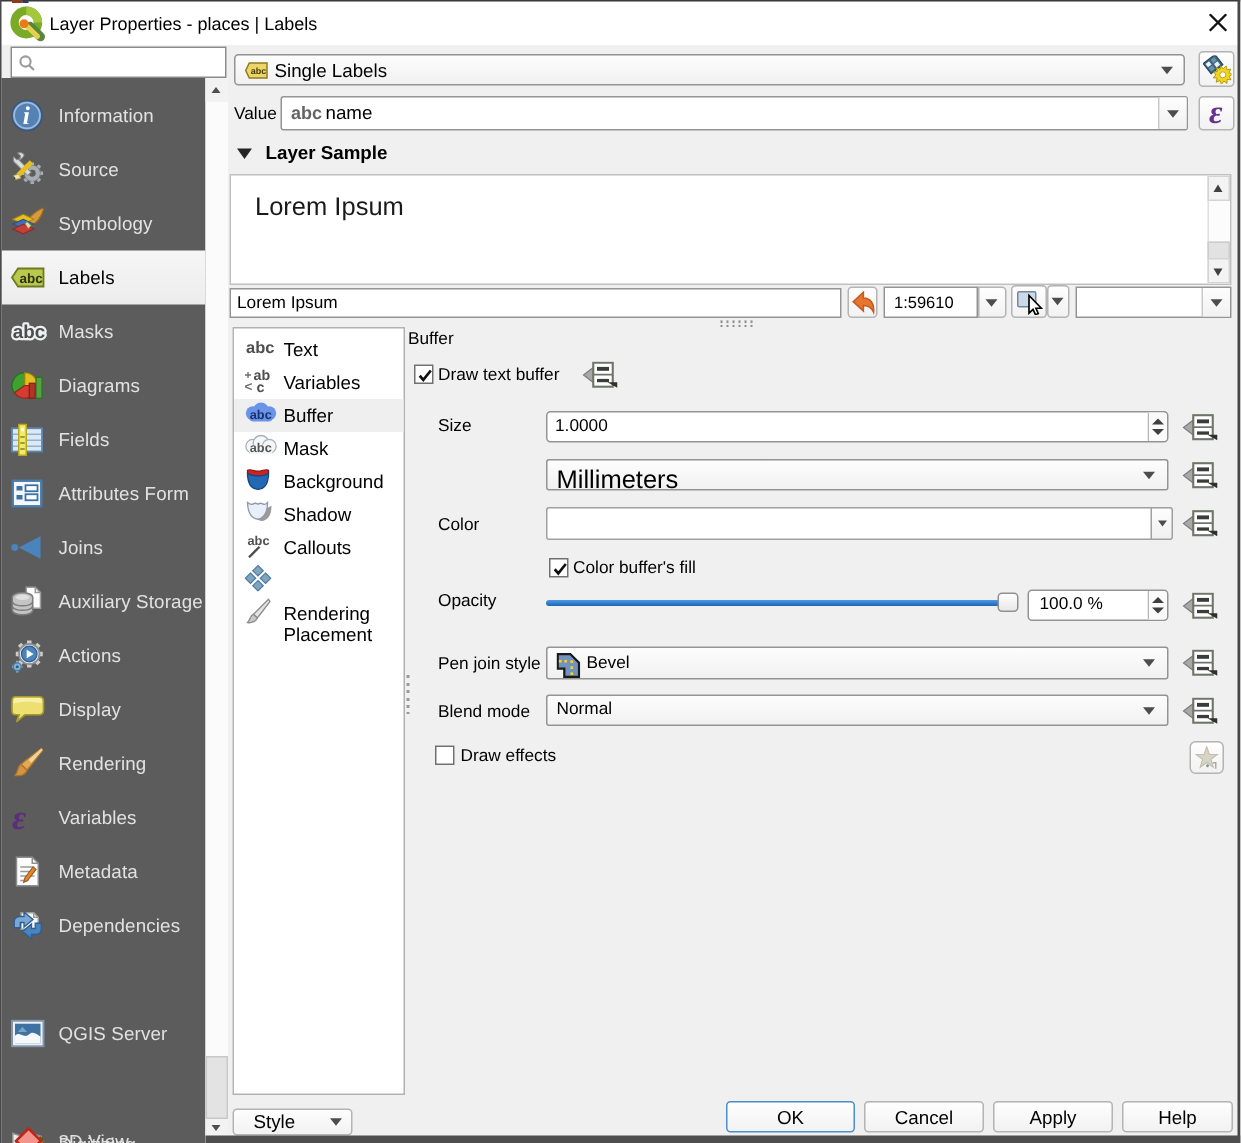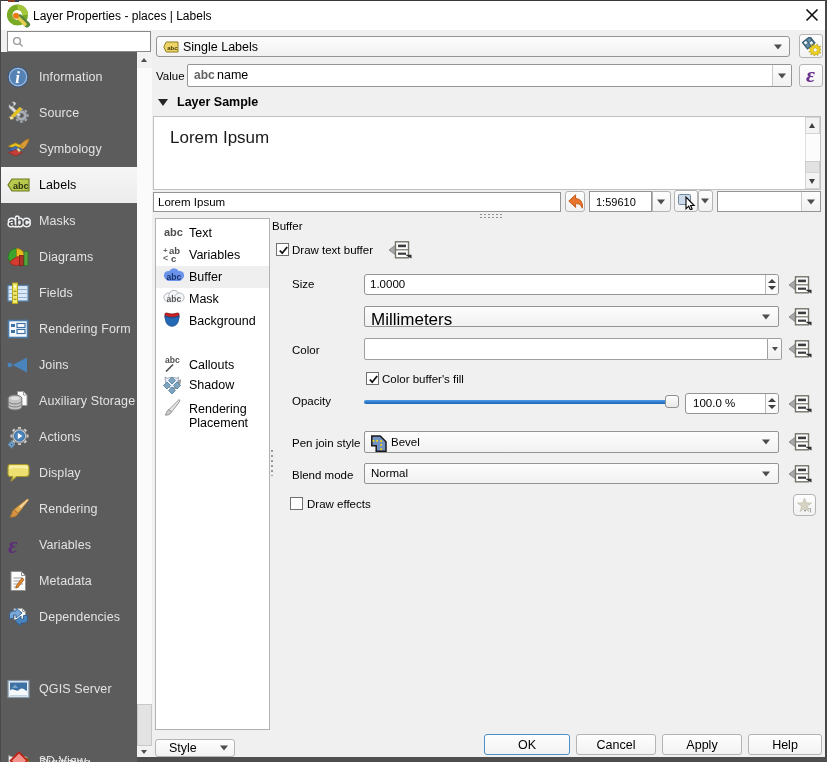--- a/index.html
+++ b/index.html
@@ -123,21 +123,21 @@
       <span class="lab">Fields</span>
     </div>
 <div class="sitem" style="top:259px;">
       <svg width="22" height="22" viewBox="0 0 22 22">
         <rect x="1.5" y="2.5" width="19" height="17" fill="#f4f8fc" stroke="#4a7cab" stroke-width="1.6"></rect>
         <rect x="4" y="6" width="4" height="3" fill="#3e72a5"></rect>
         <rect x="10" y="5.5" width="8" height="4" fill="#fff" stroke="#3e72a5" stroke-width="1.2"></rect>
         <rect x="4" y="12" width="4" height="3" fill="#3e72a5"></rect>
         <rect x="10" y="11.5" width="8" height="4" fill="#fff" stroke="#3e72a5" stroke-width="1.2"></rect>
       </svg>
-      <span class="lab">Rendering Form</span>
+      <span class="lab">Attributes Form</span>
     </div>
 <div class="sitem" style="top:295px;">
       <svg width="22" height="16" viewBox="0 0 22 16">
         <circle cx="2.8" cy="8" r="2.3" fill="#4a84bd"></circle>
         <path d="M20 0.5 V15.5 L5.5 8 Z" fill="#4a84bd"></path>
       </svg>
       <span class="lab">Joins</span>
     </div>
 <div class="sitem" style="top:331px;">
       <svg width="22" height="22" viewBox="0 0 22 22">
@@ -358,21 +358,21 @@
         </svg></span>
       <span style="position:absolute;left:33px;top:50%;transform:translateY(-50%);font-size:12.5px;">Mask</span>
     </div>
 <div style="position:absolute;left:0px;top:91px;width:113px;height:22px;">
       <span style="position:absolute;left:7px;top:50%;transform:translateY(-50%);"><svg width="18" height="16" viewBox="0 0 18 16">
           <path d="M2 2 C4 0.8 6 2.6 9 2.6 C12 2.6 14 0.8 16 2 V6 H2 Z" fill="#cc2222" stroke="#881111" stroke-width="0.8"></path>
           <path d="M2 4 C2 12 5 14.5 9 14.8 C13 14.5 16 12 16 4 C14 5.4 12 5.8 9 5.8 C6 5.8 4 5.4 2 4 Z" fill="#2268b2" stroke="#114488" stroke-width="0.8"></path>
         </svg></span>
       <span style="position:absolute;left:33px;top:50%;transform:translateY(-50%);font-size:12.5px;">Background</span>
     </div>
-<div style="position:absolute;left:0px;top:113px;width:123px;height:22px;margin-top:42px;">
+<div style="position:absolute;left:0px;top:113px;width:123px;height:22px;">
       <span style="position:absolute;left:7px;top:50%;transform:translateY(-50%);"><svg width="19" height="16" viewBox="0 0 19 16">
           <path d="M5 3.5 C5 11 8 13.5 11.5 13.8 C15 13.5 18 11 18 3.5 C16 5 14.5 5.4 11.5 5.4 C8.5 5.4 7 5 5 3.5 Z" fill="#9a9a9a"></path>
           <path d="M2 1.5 C2.3 9.5 5 12.2 8.8 12.6 C12.4 12.2 15.2 9.5 15.4 1.5 C14.4 2.6 13.4 3.2 12.2 2.4 C11 1.7 10.4 1.8 9 2.6 C7.6 1.8 7 1.7 5.8 2.4 C4.6 3.2 3.4 2.6 2 1.5 Z" fill="#e8effa" stroke="#8f9aa8" stroke-width="0.9"></path>
         </svg></span>
       <span style="position:absolute;left:33px;top:50%;transform:translateY(-50%);font-size:12.5px;">Shadow</span>
     </div>
 <div style="position:absolute;left:0px;top:135px;width:113px;height:22px;">
       <span style="position:absolute;left:7px;top:50%;transform:translateY(-50%);"><svg width="20" height="17" viewBox="0 0 20 17">
           <text x="2" y="8" font-size="8.5" font-weight="bold" fill="#4f4f4f" font-family="Liberation Sans">abc</text>
           <path d="M10 9.5 L3 16.5" stroke="#4f4f4f" stroke-width="1.6"></path>

